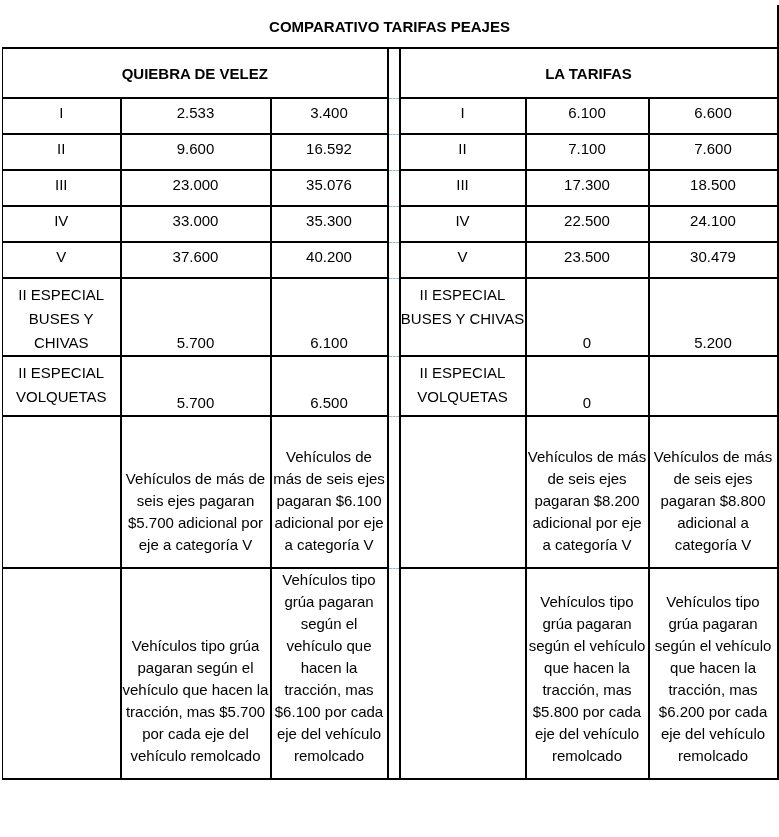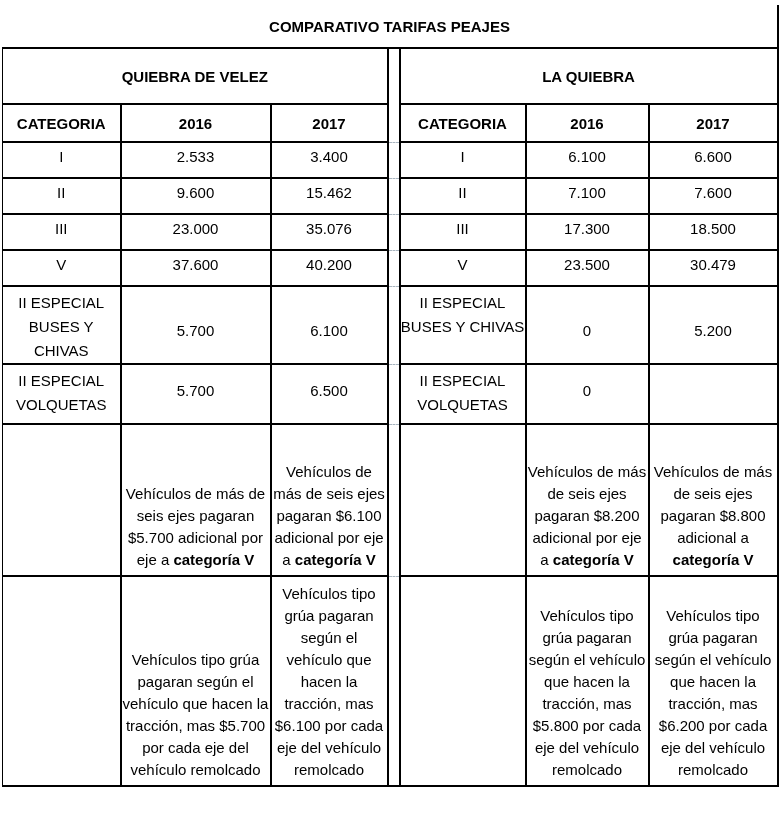--- a/index.html
+++ b/index.html
@@ -18,30 +18,30 @@
   }
   tr td:first-child{border-left-width:1px;}
   
   .title-cell{
     border-top:none;border-left:none;
     font-weight:bold;vertical-align:middle;font-size:15px;
   }
   .group-cell{font-weight:bold;vertical-align:middle;}
   .head{font-weight:bold;vertical-align:middle;}
   .v-top{vertical-align:top;padding-top:5px;}
-  .v-low{vertical-align:bottom;padding-bottom:24px;margin-top:32px;}
+  .v-low{vertical-align:bottom;padding-bottom:4px;margin-top:32px;}
   .lbl2{vertical-align:top;padding-top:4px;line-height:24px;white-space:pre-line;}
-  .note{vertical-align:bottom;padding-bottom:4px;line-height:22px;white-space:pre-line;}
-  .b{font-weight:bold;}
+  .note{vertical-align:bottom;padding-bottom:11px;line-height:22px;white-space:pre-line;}
+  .b{font-weight:normal;}
   
   .gap{border-top:none;border-bottom:none;}
   .gap.dash{border-top:1px dashed #a8b4bf;}
   tr.r-grua .gap{border-bottom:2px solid #000;}
   .r-title{height:43px;}
-  .r-group{height:56px;}
+  .r-group{height:50px;}
   .r-head{height:38px;}
   .r-std{height:36px;}
   .r-tall{height:60px;border-radius:27px;}
   .r-six{height:152px;}
   .r-grua{height:210px;}
 </style>
 </head>
 <body>
 
 <table>
@@ -56,63 +56,63 @@
   </colgroup>
 
   <tbody>
       <tr class="r-title">
     <td colspan="7" class="title-cell">COMPARATIVO TARIFAS PEAJES</td>
   </tr>
 
   <tr class="r-group">
     <td colspan="3" class="group-cell">QUIEBRA DE VELEZ</td>
     <td class="gap"></td>
-    <td colspan="3" class="group-cell">LA QUIEBRA</td>
-  </tr>
-
-  <tr class="r-head">
-    <td class="head">CATEGORIA</td>
-    <td class="head">2016</td>
-    <td class="head">2017</td>
-    <td class="gap"></td>
-    <td class="head">CATEGORIA</td>
-    <td class="head">2016</td>
-    <td class="head">2017</td>
-  </tr>
+    <td colspan="3" class="group-cell">LA TARIFAS</td>
+  </tr>
+
 
   <tr class="r-std">
     <td class="v-top">I</td>
     <td class="v-top">2.533</td>
     <td class="v-top">3.400</td>
     <td class="gap dash"></td>
     <td class="v-top">I</td>
     <td class="v-top">6.100</td>
     <td class="v-top">6.600</td>
   </tr>
 
   <tr class="r-std">
     <td class="v-top">II</td>
     <td class="v-top">9.600</td>
-    <td class="v-top">15.462</td>
+    <td class="v-top">16.592</td>
     <td class="gap dash"></td>
     <td class="v-top">II</td>
     <td class="v-top">7.100</td>
     <td class="v-top">7.600</td>
   </tr>
 
   <tr class="r-std">
     <td class="v-top">III</td>
     <td class="v-top">23.000</td>
     <td class="v-top">35.076</td>
     <td class="gap dash"></td>
     <td class="v-top">III</td>
     <td class="v-top">17.300</td>
     <td class="v-top">18.500</td>
   </tr>
 
+  <tr class="r-std">
+    <td class="v-top">IV</td>
+    <td class="v-top">33.000</td>
+    <td class="v-top">35.300</td>
+    <td class="gap dash"></td>
+    <td class="v-top">IV</td>
+    <td class="v-top">22.500</td>
+    <td class="v-top">24.100</td>
+  </tr>
 
   <tr class="r-std">
     <td class="v-top">V</td>
     <td class="v-top">37.600</td>
     <td class="v-top">40.200</td>
     <td class="gap dash"></td>
     <td class="v-top">V</td>
     <td class="v-top">23.500</td>
     <td class="v-top">30.479</td>
   </tr>

